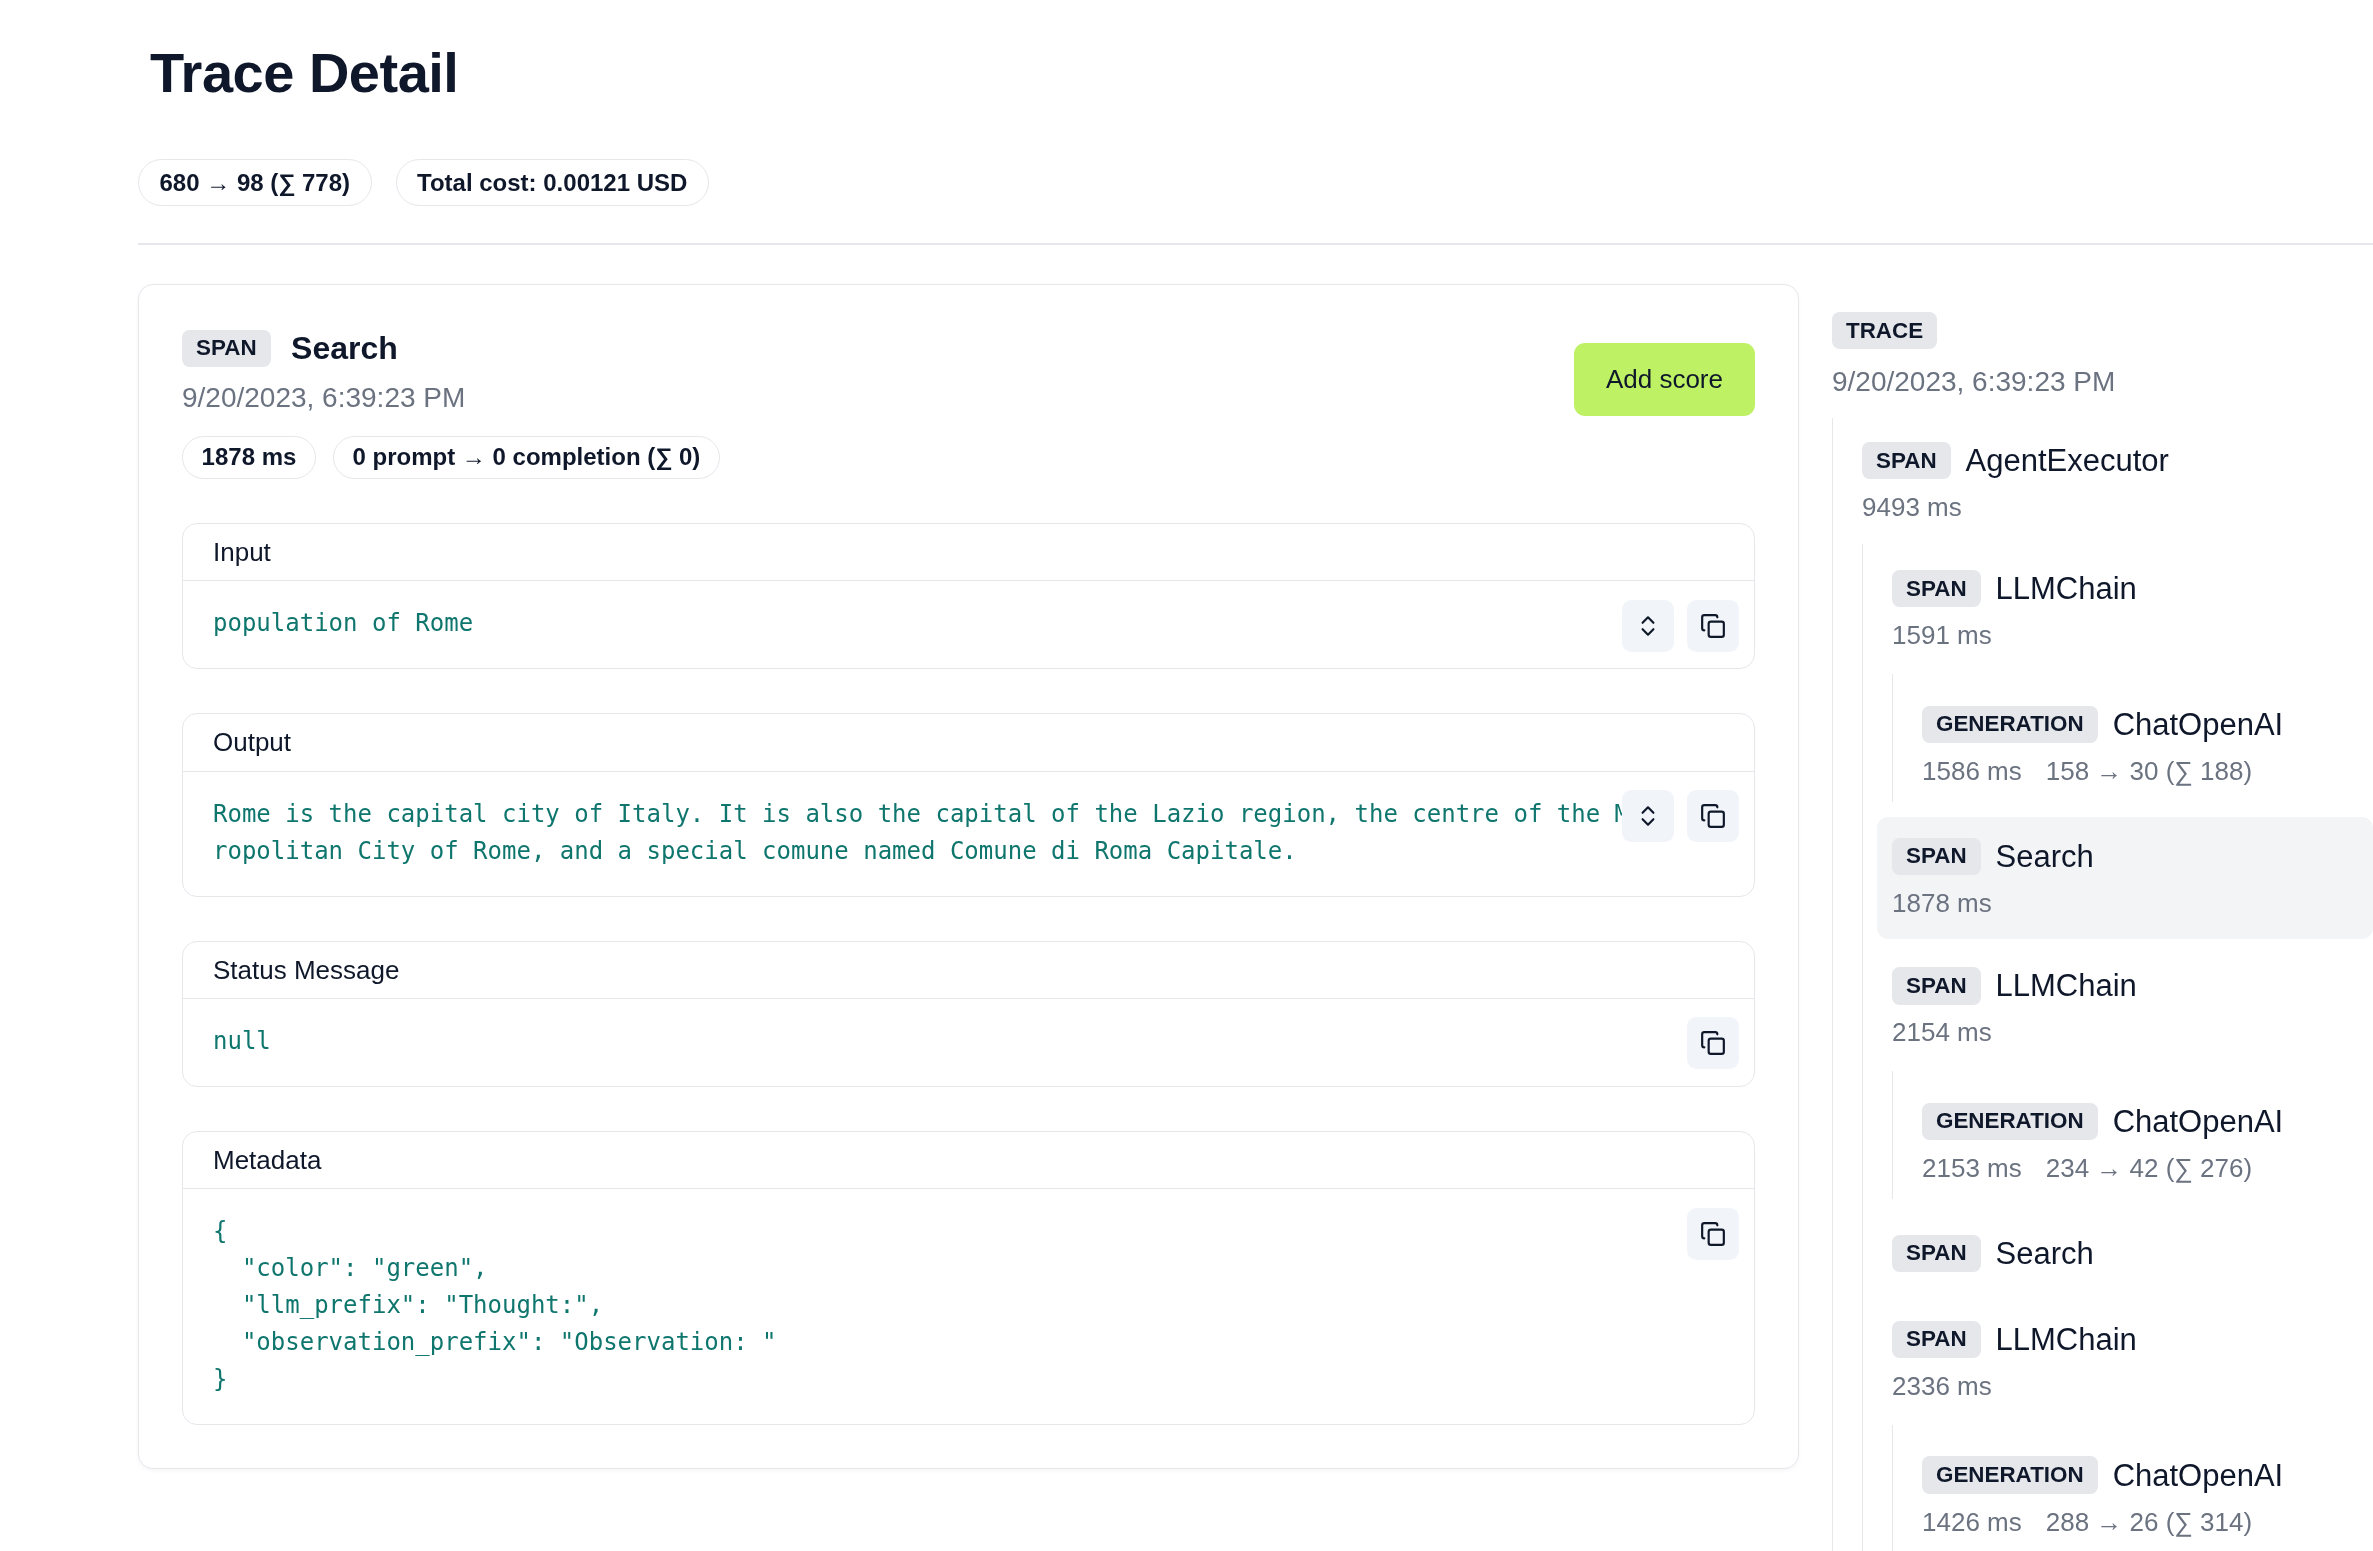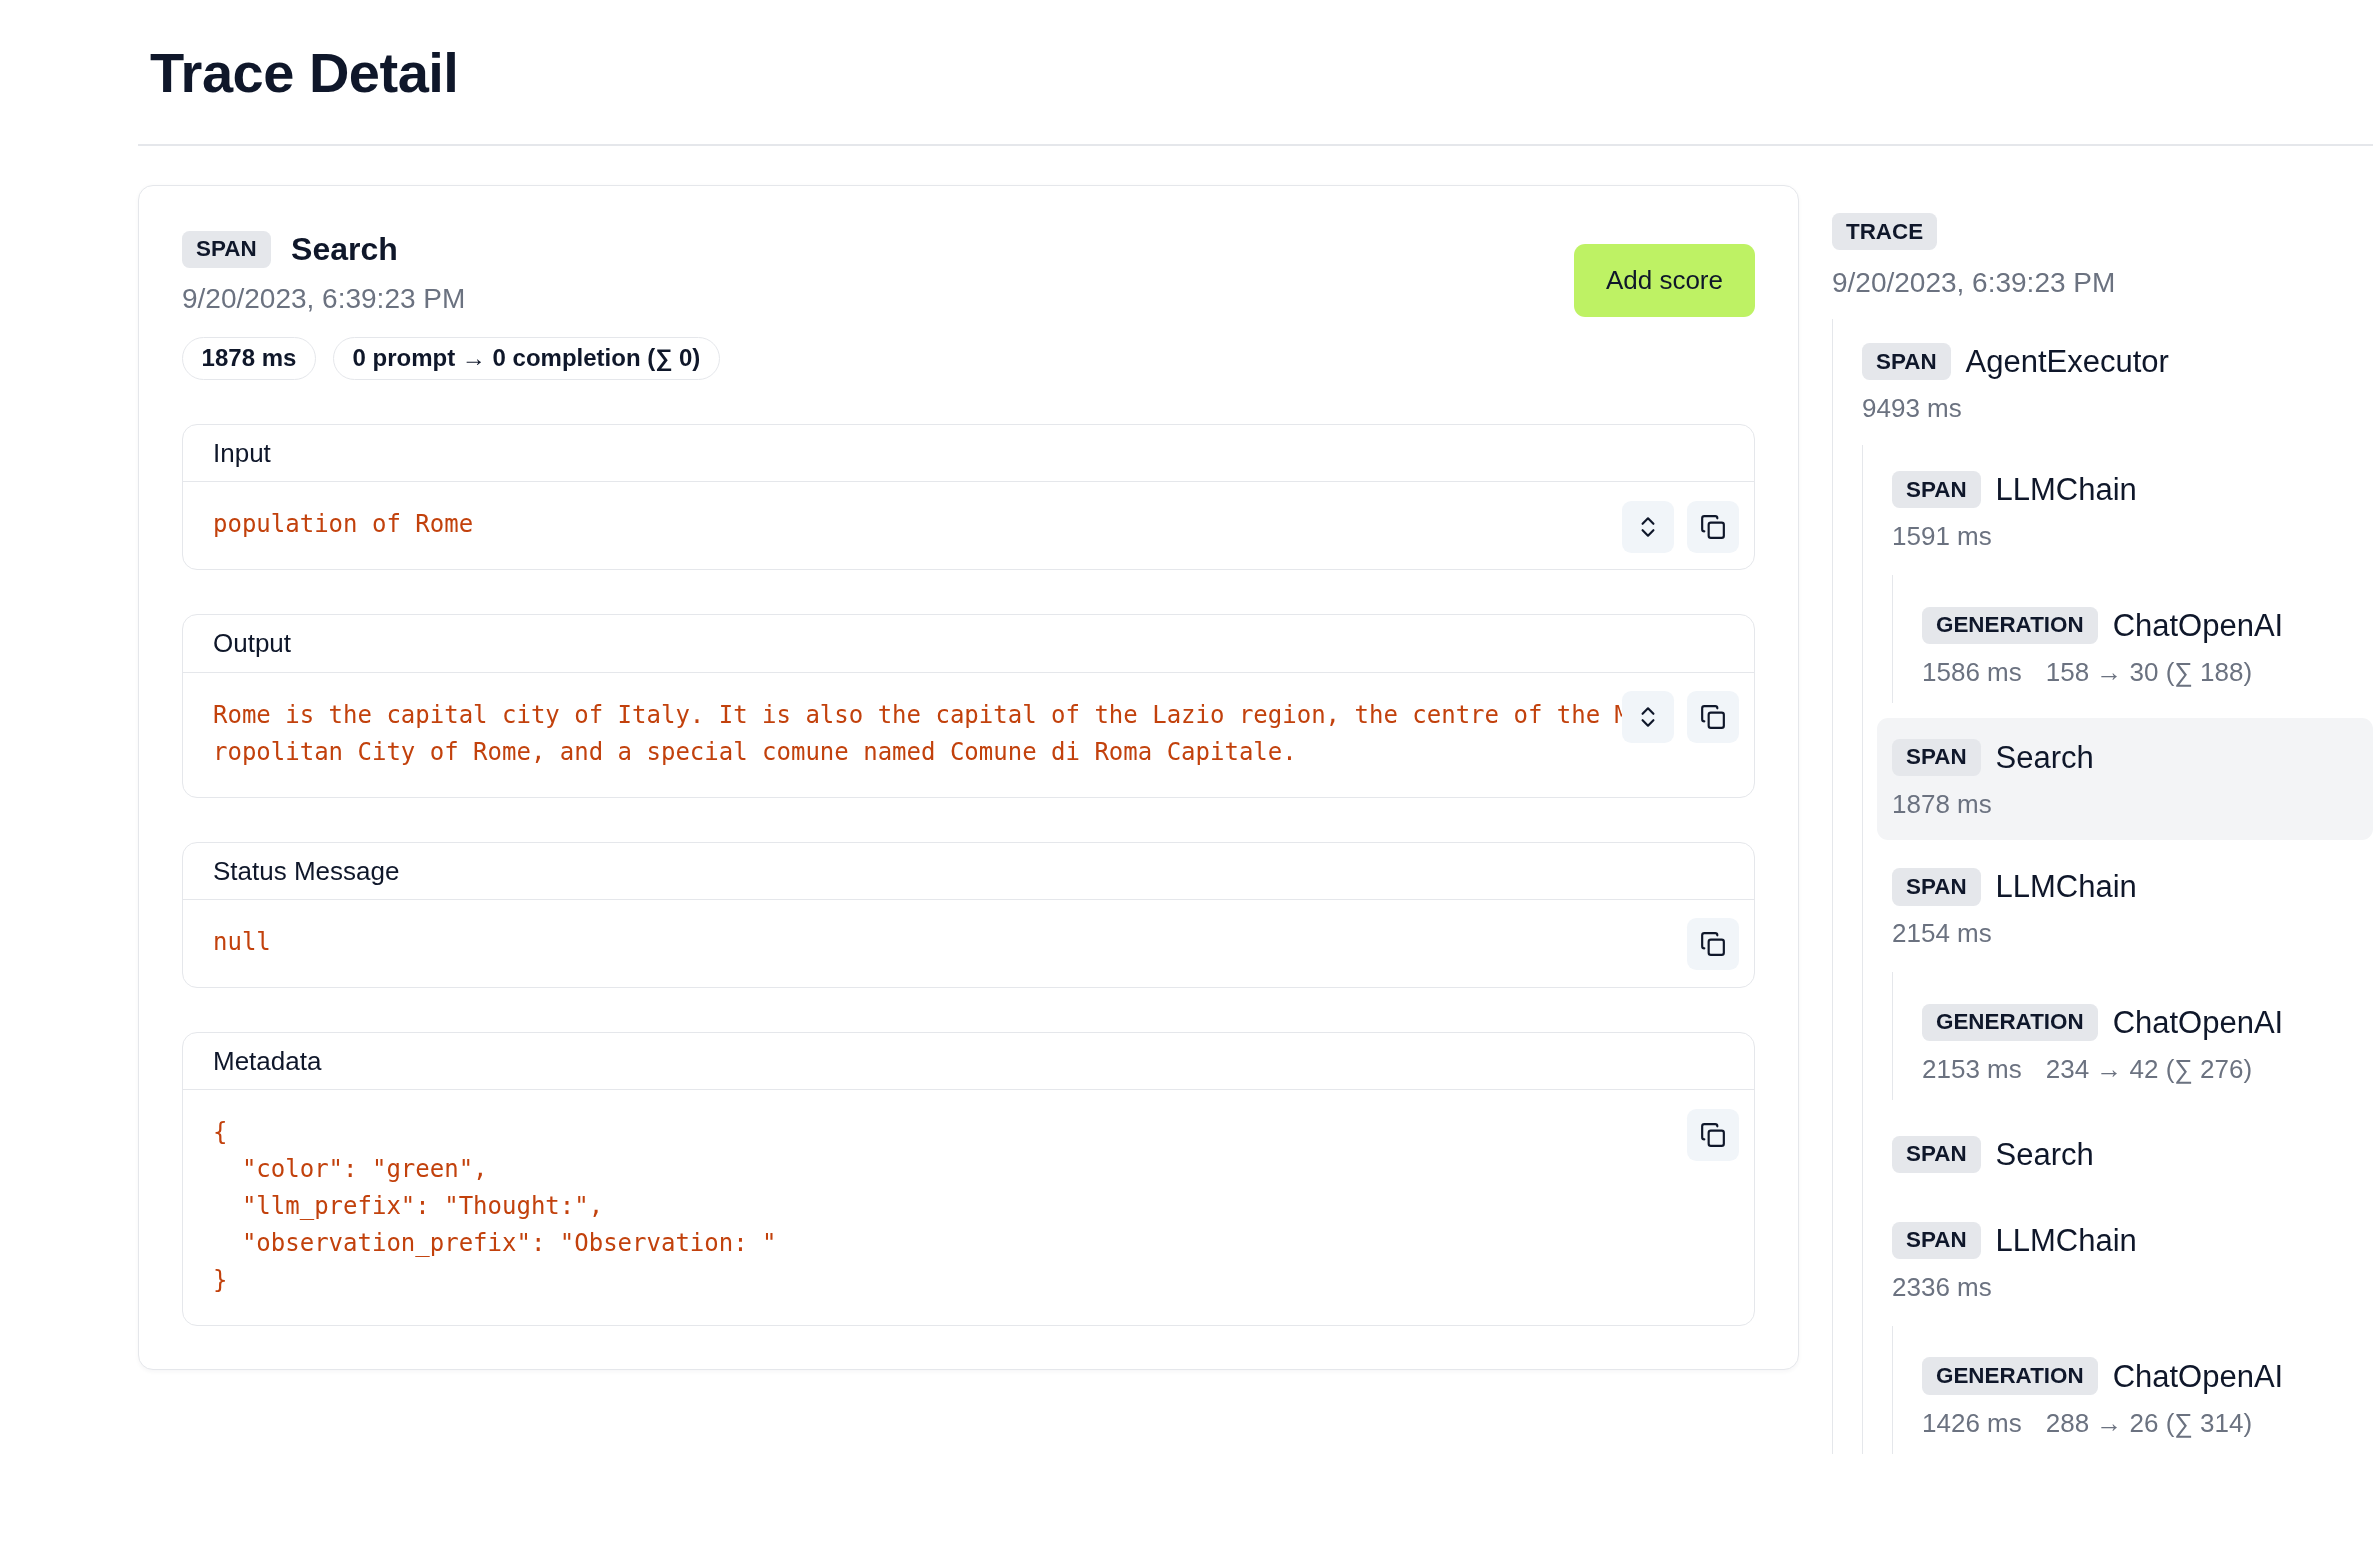--- a/index.html
+++ b/index.html
@@ -69,21 +69,21 @@
   .sec-head {
     padding: 11.2px 30px;
     border-bottom: 1.9px solid #e5e7eb;
     font-size: 26px; line-height: 34px; font-weight: 500;
     color: #0f172a;
   }
   .sec-body { position: relative; padding: 24px 30px 26px; }
   .mono {
     font-family: "DejaVu Sans Mono", monospace;
     font-size: 24px; line-height: 37px;
-    color: #c2410c;
+    color: #0f766e;
   }
   .mono.wrap { max-width: 1451px; word-break: break-all; }
   .mono.pre { white-space: pre; }
   .sec-actions { position: absolute; top: 18.6px; right: 15px; display: flex; gap: 13px; }
   .icon-btn {
     width: 52px; height: 52px; flex: none;
     display: flex; align-items: center; justify-content: center;
     background: #f1f5f9; border: none; border-radius: 9.3px;
     padding: 0; cursor: pointer; color: #0f172a;
   }
@@ -106,20 +106,24 @@
     background: #f3f4f6; border-radius: 11.2px;
     margin: -18.6px 0 26px -15px;
     padding: 18.6px 15px 20.5px;
   }
 </style>
 </head>
 <body>
 
 <header class="page-head">
   <h1 class="page-title">Trace Detail</h1>
+  <div class="pill-row">
+    <span class="pill">680 → 98 (∑ 778)</span>
+    <span class="pill">Total cost: 0.00121 USD</span>
+  </div>
 </header>
 <div class="top-divider"></div>
 
 <div class="content">
 
   <section class="card">
     <div class="card-head">
       <div>
         <div class="title-row">
           <span class="badge">SPAN</span>

